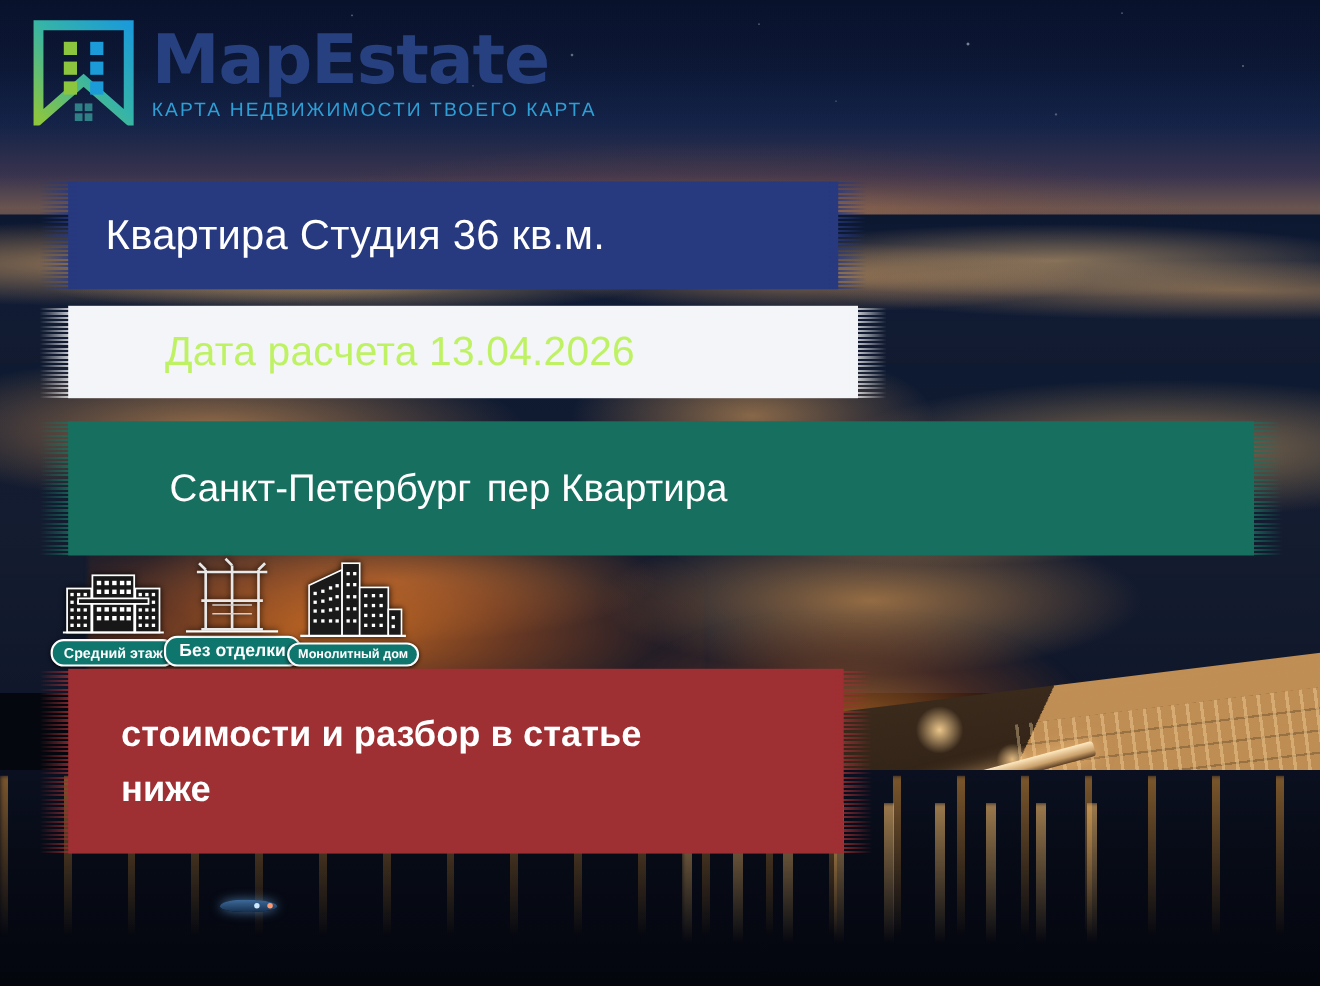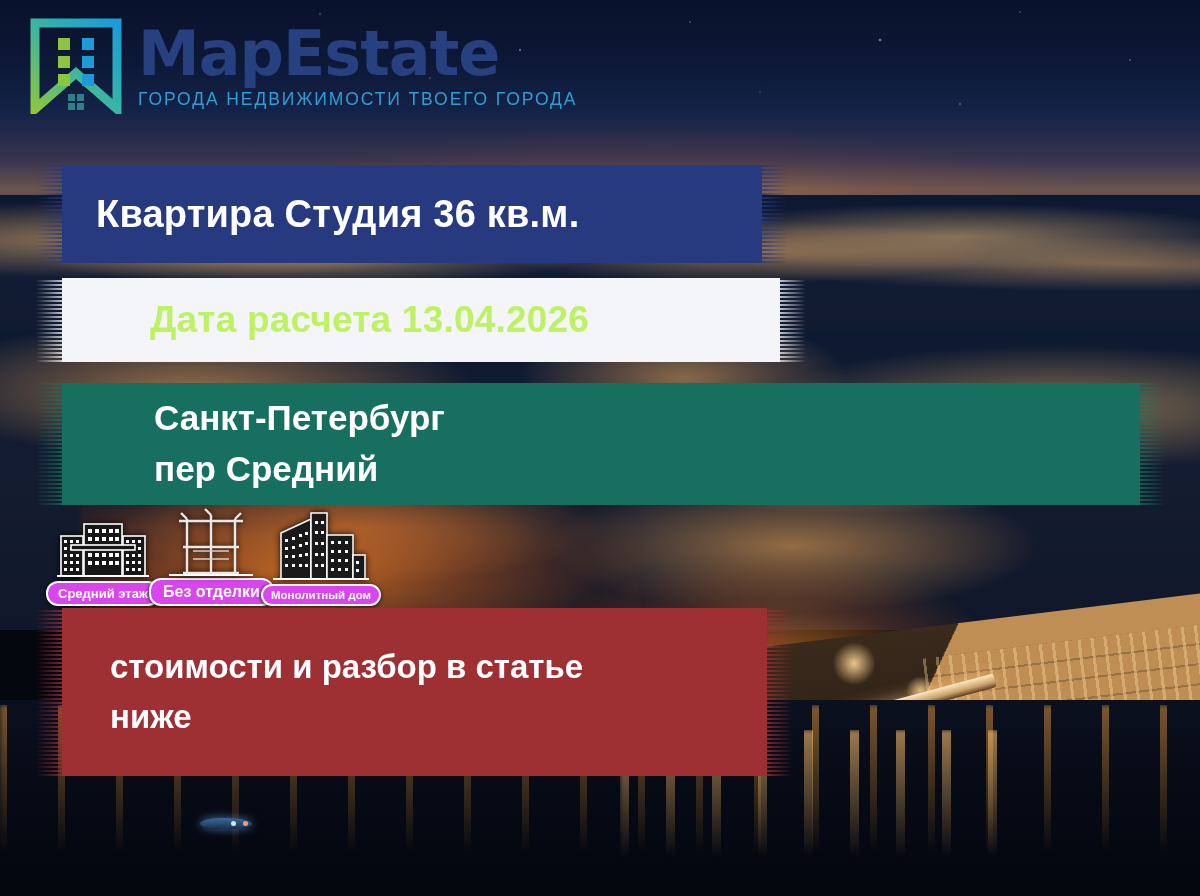--- a/index.html
+++ b/index.html
@@ -138,21 +138,21 @@
     color:#27407f;font-family:"DejaVu Sans","Liberation Sans",sans-serif;
   }
   .logo-tag{
     margin-top:4px;font-size:17.5px;letter-spacing:1.9px;color:#2f9ed4;
     font-family:"Liberation Sans",sans-serif;white-space:nowrap;
   }
 
   
   .band{position:absolute;display:flex;align-items:center;}
   .band-bg{position:absolute;inset:0;}
-  .band-txt{position:relative;color:#ffffff;font-weight:700;}
+  .band-txt{position:relative;color:#ffffff;font-weight:400;}
 
   
   .fray-l{
     position:absolute;top:0;bottom:0;left:-26px;width:34px;
     -webkit-mask-image:repeating-linear-gradient(0deg,#000 0 2px,transparent 2px 4px);
     mask-image:repeating-linear-gradient(0deg,#000 0 2px,transparent 2px 4px);
   }
   .fray-r{
     position:absolute;top:0;bottom:0;right:-26px;width:34px;
     -webkit-mask-image:repeating-linear-gradient(0deg,#000 0 2px,transparent 2px 4px);
@@ -171,36 +171,36 @@
   
   #band-date{left:62px;top:278px;width:718px;height:84px;}
   #band-date .band-bg{background:#f3f5f8;}
   #band-date .fray-l:before,#band-date .fray-r:before{background:#f3f5f8;}
   #band-date .band-txt{font-size:37px;padding-left:88px;color:#bef264;letter-spacing:.2px;}
 
   
   #band-city{left:62px;top:383px;width:1078px;height:122px;}
   #band-city .band-bg{background:#17705f;}
   #band-city .fray-l:before,#band-city .fray-r:before{background:#17705f;}
-  #band-city .band-col{position:relative;padding-left:92px;display:flex;flex-direction:column;gap:14px;}
+  #band-city .band-col{position:relative;padding-left:92px;display:flex;flex-direction:row;gap:14px;}
   #band-city .band-txt{font-size:35px;line-height:1.05;}
 
   
   #band-cta{left:62px;top:608px;width:705px;height:168px;}
   #band-cta .band-bg{background:#9e2f33;}
   #band-cta .fray-l:before,#band-cta .fray-r:before{background:#9e2f33;}
   #band-cta .band-col{position:relative;padding-left:48px;display:flex;flex-direction:column;gap:6px;}
   #band-cta .band-txt{font-size:33px;line-height:1.32;font-weight:700;}
 
   
   .badges{position:absolute;left:46px;top:508px;width:340px;height:98px;}
   .badge{position:absolute;bottom:0;display:flex;flex-direction:column;align-items:center;}
   .badge-ico{filter:drop-shadow(0 0 3px rgba(0,0,0,.9));}
   .badge-pill{
-    margin-top:-3px;background:#d946ef;border:2px solid #ffffff;border-radius:12px;
+    margin-top:-3px;background:#0f766e;border:2px solid #ffffff;border-radius:12px;
     padding:3px 10px;color:#ffffff;font-size:13px;font-weight:700;white-space:nowrap;
     box-shadow:0 1px 4px rgba(0,0,0,.8);
   }
   #badge-floor{left:0;}
   #badge-finish{left:103px;}
   #badge-type{left:215px;}
   #badge-finish .badge-pill{font-size:16px;padding:3px 12px;}
   #badge-type .badge-pill{font-size:11.5px;padding:3px 8px;}
 </style>
 </head>
@@ -247,21 +247,21 @@
         <g fill="#2f7f86">
           <rect x="38" y="76" width="7" height="7"></rect>
           <rect x="47" y="76" width="7" height="7"></rect>
           <rect x="38" y="85" width="7" height="7"></rect>
           <rect x="47" y="85" width="7" height="7"></rect>
         </g>
       </svg>
     </span>
     <span class="logo-text">
       <span class="logo-word">MapEstate</span>
-      <div class="logo-tag">ГОРОДА НЕДВИЖИМОСТИ ТВОЕГО ГОРОДА</div>
+      <div class="logo-tag">КАРТА НЕДВИЖИМОСТИ ТВОЕГО КАРТА</div>
     </span>
   </div>
 
   <div class="band" id="band-title">
     <span class="band-bg"></span>
     <span class="fray-l"></span>
     <span class="fray-r"></span>
     <span class="band-txt">Квартира Студия 36 кв.м.</span>
   </div>
 
@@ -271,21 +271,21 @@
     <span class="fray-r"></span>
     <span class="band-txt">Дата расчета 13.04.2026</span>
   </div>
 
   <div class="band" id="band-city">
     <span class="band-bg"></span>
     <span class="fray-l"></span>
     <span class="fray-r"></span>
     <span class="band-col">
       <span class="band-txt">Санкт-Петербург</span>
-      <span class="band-txt">пер Средний</span>
+      <span class="band-txt">пер Квартира</span>
     </span>
   </div>
 
   <div class="badges">
 
     <div class="badge" id="badge-floor">
       <span class="badge-ico">
         <svg width="92" height="62" viewBox="0 0 92 62" aria-hidden="true">
           <g stroke="#ffffff" stroke-width="1.6" fill="#171717">
             <rect x="4" y="18" width="22" height="40"></rect>

